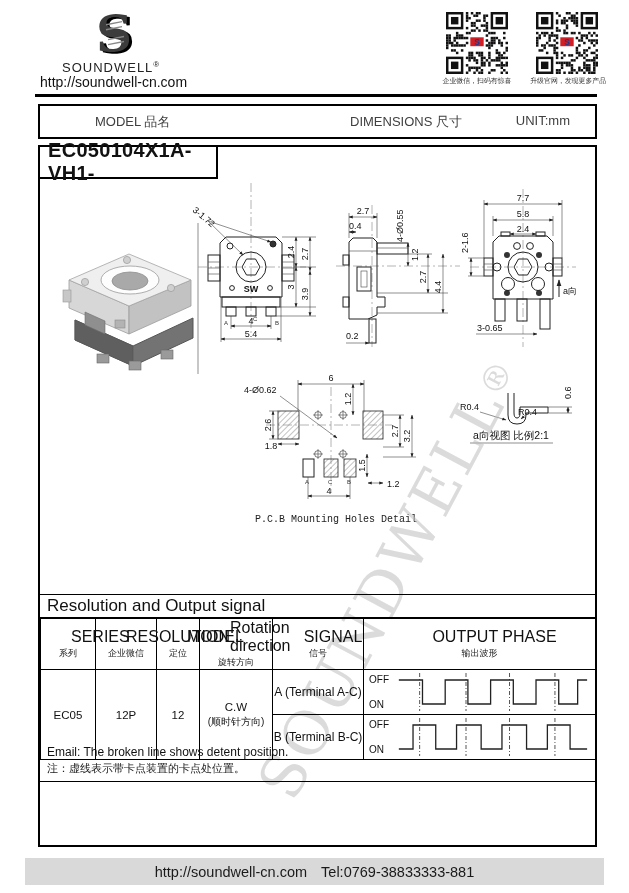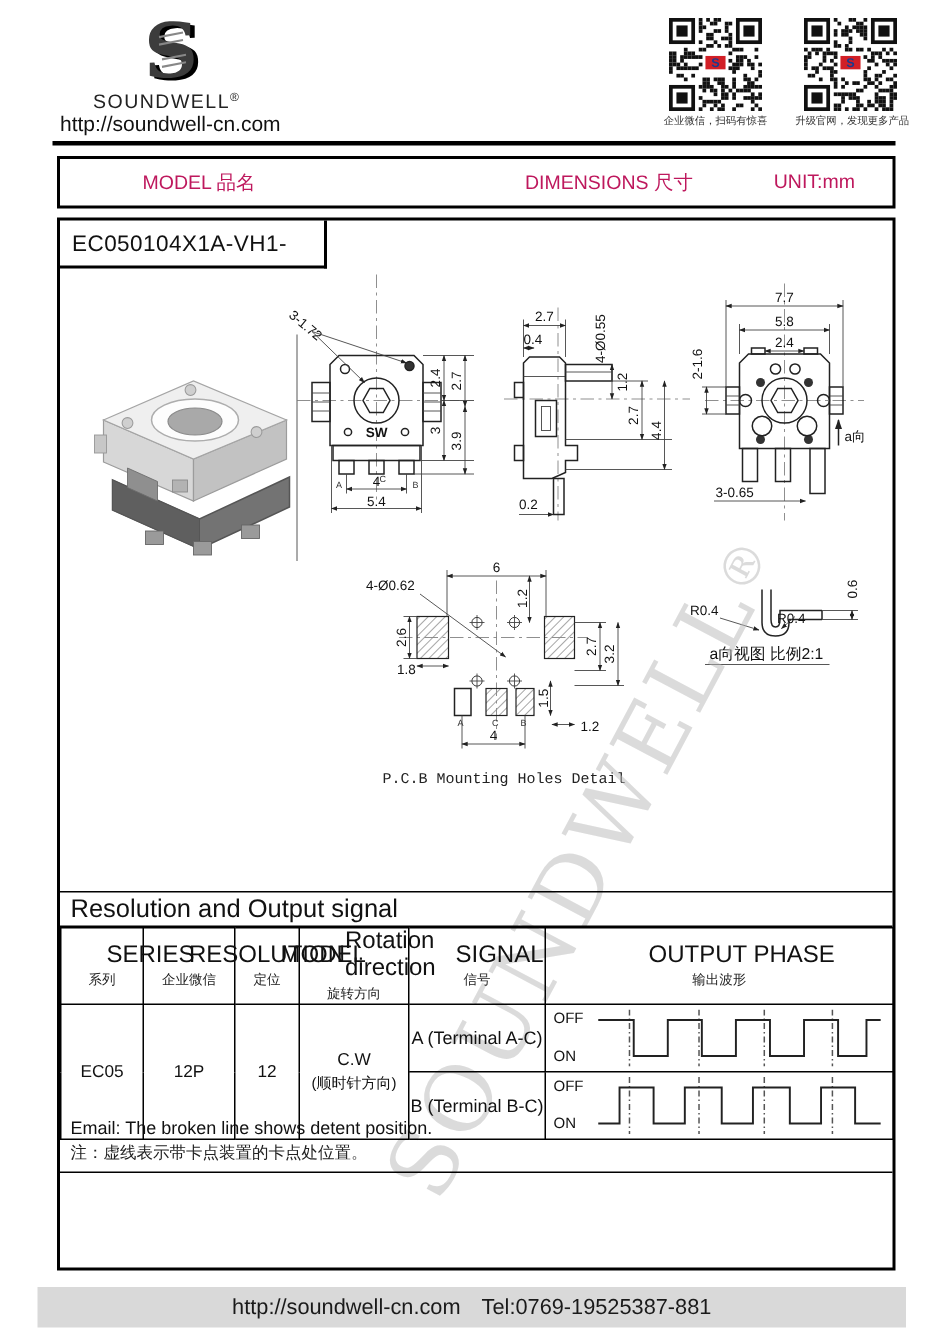--- a/index.html
+++ b/index.html
@@ -13,29 +13,29 @@
   .brand sup{font-size:8px;}
   .website{position:absolute;left:40px;top:74px;font-size:14px;color:#111;}
   .qrwrap{position:absolute;right:22px;top:12px;display:flex;gap:10px;}
   .qr{width:80px;text-align:center;}
   .qr svg{width:62px;height:62px;display:block;margin:0 auto;}
   .qrcap{font-size:7.5px;color:#333;margin-top:2px;white-space:nowrap;transform:scale(.92);}
   .rule{position:absolute;left:35px;top:94px;width:562px;height:3px;background:#000;}
 
   
   .titlebar{position:absolute;left:38px;top:104px;width:555px;height:31px;border:2px solid #000;}
-  .titlebar span{position:absolute;top:7px;font-size:13px;color:#be185d;}
+  .titlebar span{position:absolute;top:7px;font-size:13px;color:#404040;}
   .tb-model{left:55px;}
   .tb-dim{left:310px;}
   .tb-unit{right:25px;}
 
   
   .mainbox{position:absolute;left:38px;top:145px;width:555px;height:698px;border:2px solid #000;}
   .modelcell{position:absolute;left:0;top:0;width:176px;height:30px;border-right:2px solid #000;border-bottom:2px solid #000;display:flex;align-items:center;}
-  .modelcell span{font-size:15px;padding-left:8px;letter-spacing:.3px;}
+  .modelcell span{font-size:20px;padding-left:8px;letter-spacing:.3px;font-weight:bold;}
   .drawing{position:absolute;left:0;top:0;width:555px;height:447px;}
   .iso3d{position:absolute;left:5px;top:77px;width:156px;height:152px;}
   .iso3d svg{width:100%;height:100%;}
   .watermark{position:absolute;left:120px;top:230px;width:460px;height:400px;pointer-events:none;
     transform:rotate(-62deg);transform-origin:230px 200px;
     display:flex;align-items:center;justify-content:center;
     font-family:"DejaVu Serif",serif;font-size:60px;color:#b9b9b9;opacity:.5;letter-spacing:3px;white-space:nowrap;}
   .watermark .reg{font-size:34px;vertical-align:18px;}
 
   .sigtitle{position:absolute;left:0;top:447px;width:555px;height:24px;border-top:1.5px solid #000;border-bottom:1.5px solid #000;
@@ -812,15 +812,15 @@
       </table>
 
     <div class="note">
       <span class="note-en">Email: The broken line shows detent position.</span>
       <span class="note-zh">注：虚线表示带卡点装置的卡点处位置。</span>
     </div>
   </div>
 
   <div class="footer">
     <span>http://soundwell-cn.com</span>
-    <span>Tel:0769-19525387-881</span>
+    <span>Tel:0769-38833333-881</span>
   </div>
 </div>
 
 </body></html>

